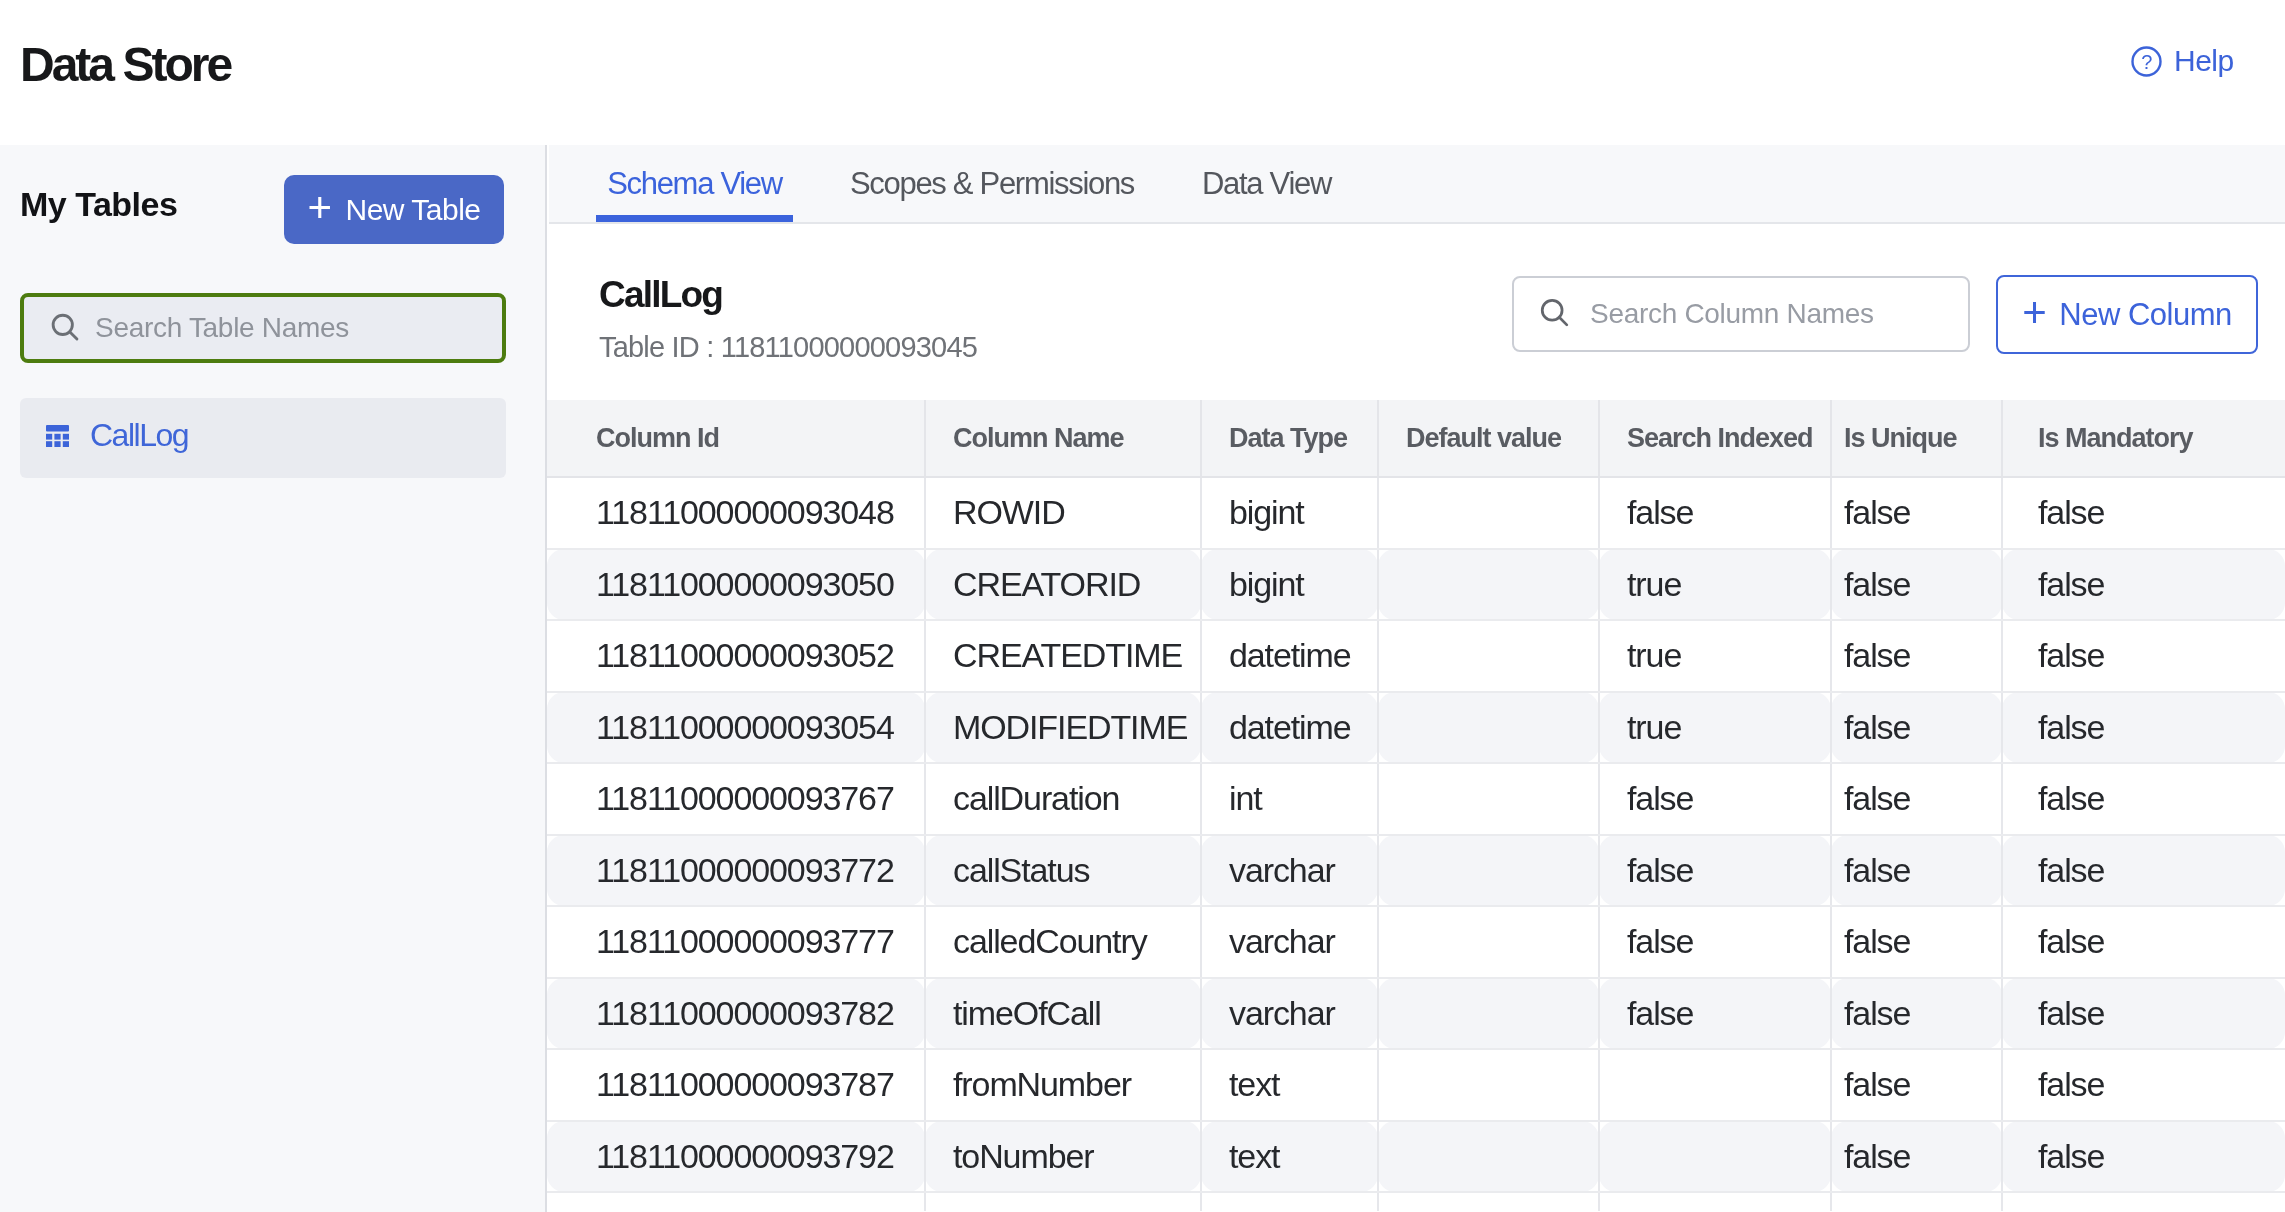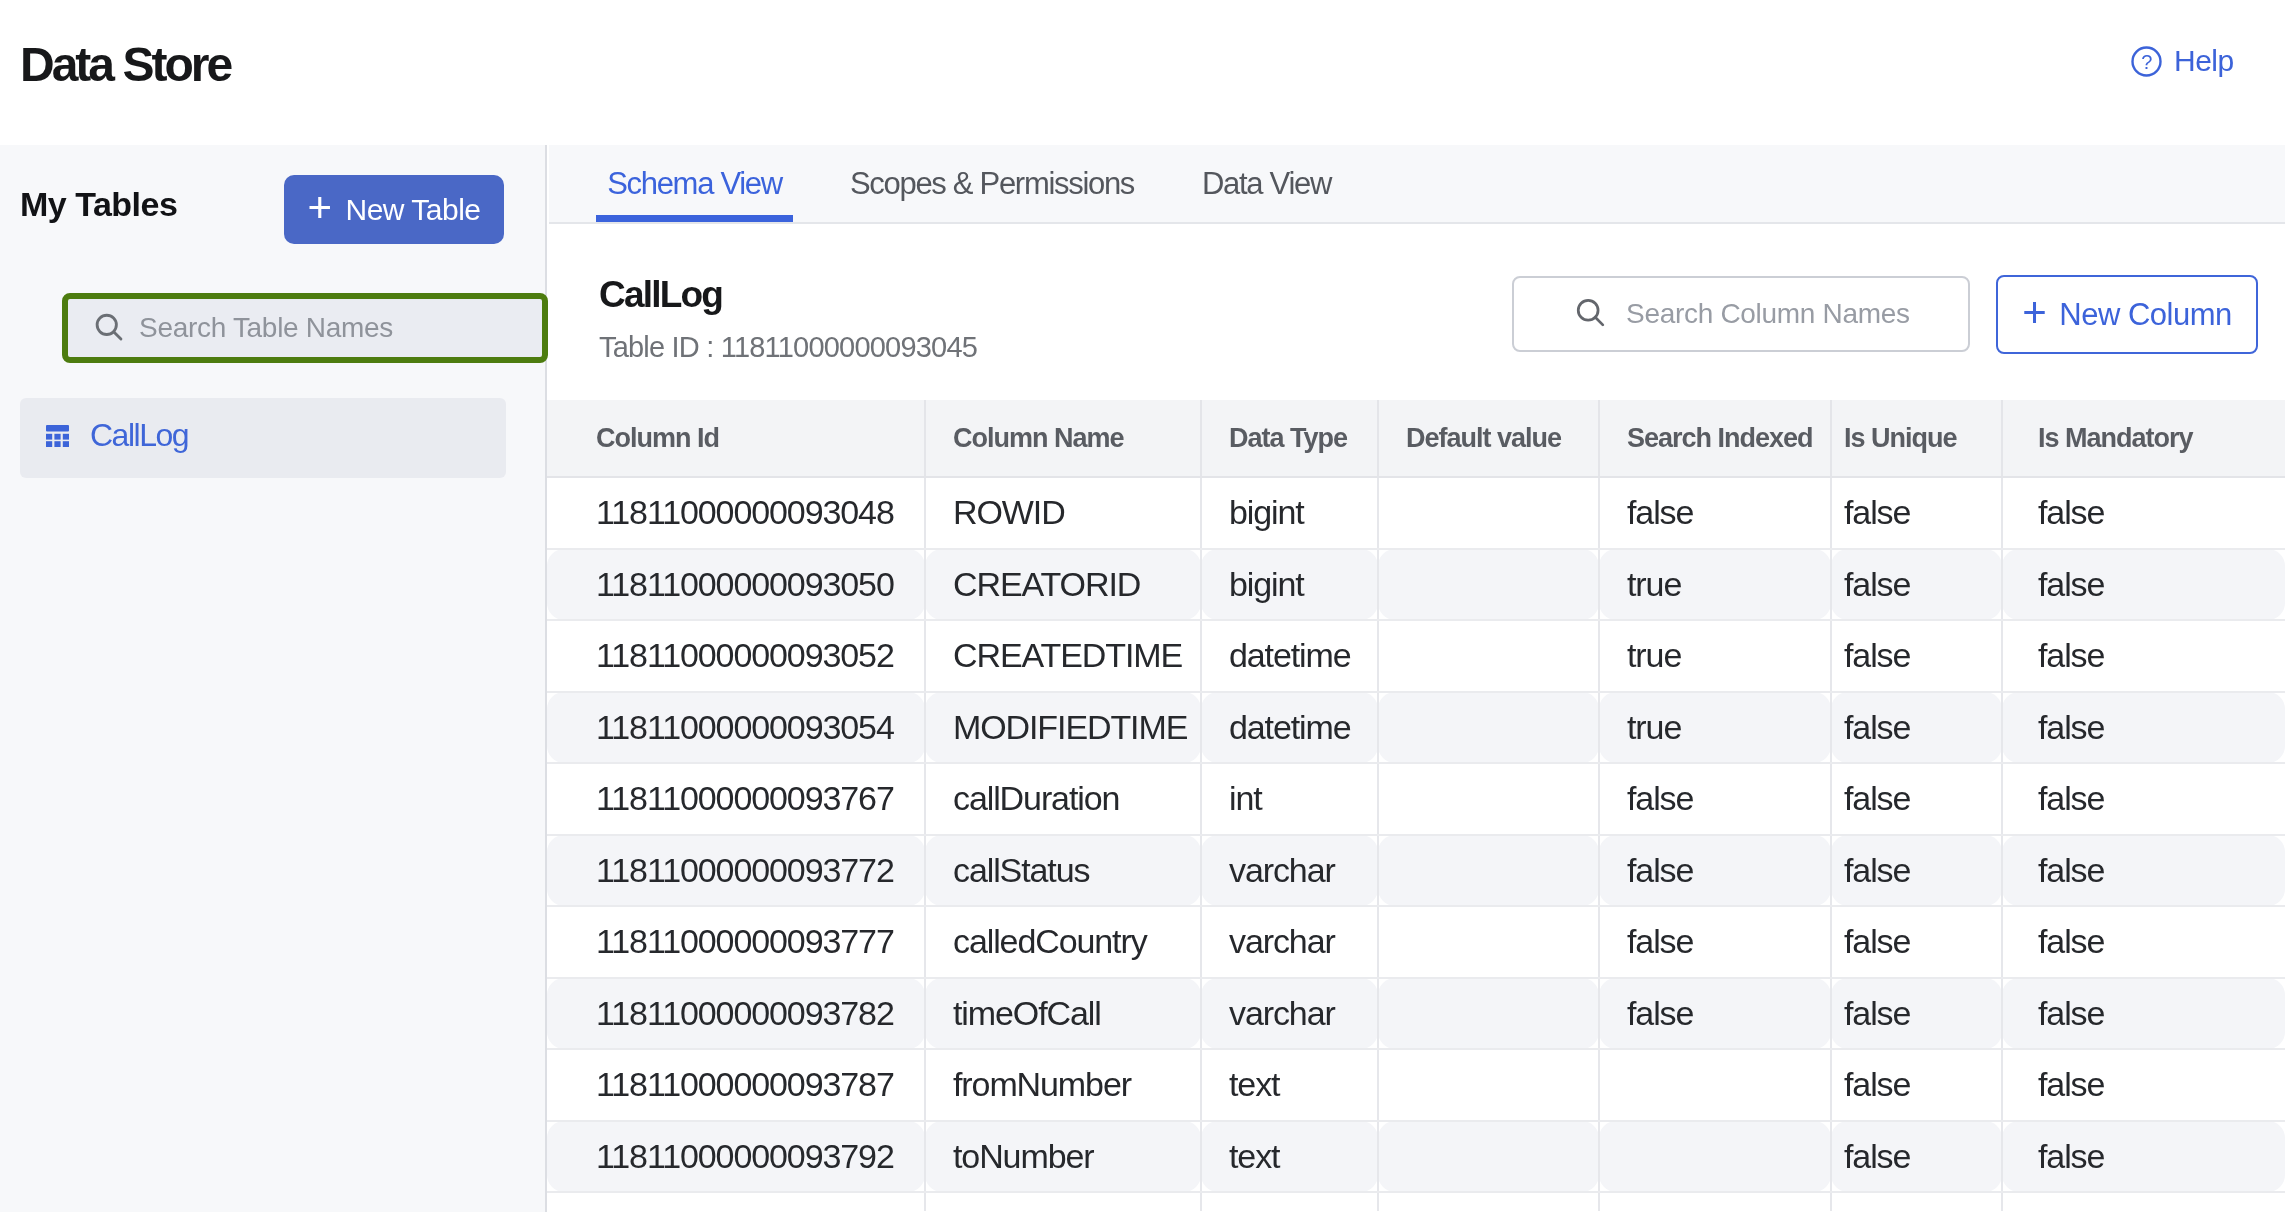--- a/index.html
+++ b/index.html
@@ -16,22 +16,22 @@
 
 #sidebar { position:absolute; left:0; top:145px; width:547px; height:1067px;
   background:#f7f8fa; border-right:2px solid #dcdee3; }
 #mytables { position:absolute; left:20px; top:185px; font-size:34px; font-weight:bold;
   letter-spacing:-0.5px; color:#121316; }
 #newtable { position:absolute; left:284px; top:30px; width:220px; height:69px;
   background:#4a68c6; border-radius:10px; color:#fff; font-size:30px; letter-spacing:-0.8px;
   display:flex; align-items:center; justify-content:center; letter-spacing:-0.5px; }
 #newtable .plus { font-size:42px; font-weight:300; margin-right:14px; margin-top:-4px; }
 #tsearch { position:absolute; left:20px; top:148px; width:486px; height:70px;
-  background:#eaecf2; border:6px solid #4d7c0f; border-radius:8px;
-  display:flex; align-items:center;margin-left:42px; }
+  background:#eaecf2; border:4px solid #4d7c0f; border-radius:8px;
+  display:flex; align-items:center; }
 #tsearch .ph { color:#8f939b; font-size:28px; letter-spacing:-0.3px; margin-left:13px; }
 #tsearch svg { margin-left:25px; }
 #calllogitem { position:absolute; left:20px; top:253px; width:486px; height:80px;
   background:#e9ebf0; border-radius:6px; display:flex; align-items:center; }
 #calllogitem svg { margin-left:26px; position:relative; top:-2px; }
 #calllogitem .lbl { color:#3f66d8; font-size:32px; letter-spacing:-1.5px; margin-left:21px; position:relative; top:-3px; }
 
 
 #tabstrip { position:absolute; left:549px; top:145px; width:1736px; height:79px;
   background:#f7f8fa; border-bottom:2px solid #e4e6ea; }
@@ -42,21 +42,21 @@
 #tab2 { left:298px; width:290px; }
 #tab3 { left:645px; width:145px; }
 
 
 #h2call { position:absolute; left:599px; top:274px; font-size:37px; font-weight:bold;
   letter-spacing:-1.8px; color:#17181a; }
 #tableid { position:absolute; left:599px; top:331px; font-size:29px;
   letter-spacing:-0.8px; color:#6f7277; }
 #csearch { position:absolute; left:1512px; top:276px; width:458px; height:76px;
   background:#fff; border:2px solid #cbced5; border-radius:8px;
-  display:flex; align-items:center;padding-left:36px; }
+  display:flex; align-items:center; }
 #csearch svg { margin-left:24px; }
 #csearch .ph { color:#989ca4; font-size:28px; letter-spacing:-0.3px; margin-left:18px; }
 #newcol { position:absolute; left:1996px; top:275px; width:262px; height:79px;
   border:2px solid #3f65d9; border-radius:8px; color:#3c63da; font-size:31px; letter-spacing:-1.5px;
   display:flex; align-items:center; justify-content:center; letter-spacing:-0.5px; }
 #newcol .plus { font-size:42px; font-weight:300; margin-right:13px; margin-top:-4px; }
 
 
 #dtable { position:absolute; left:547px; top:400px; width:1738px;
   border-collapse:collapse; table-layout:fixed; }

